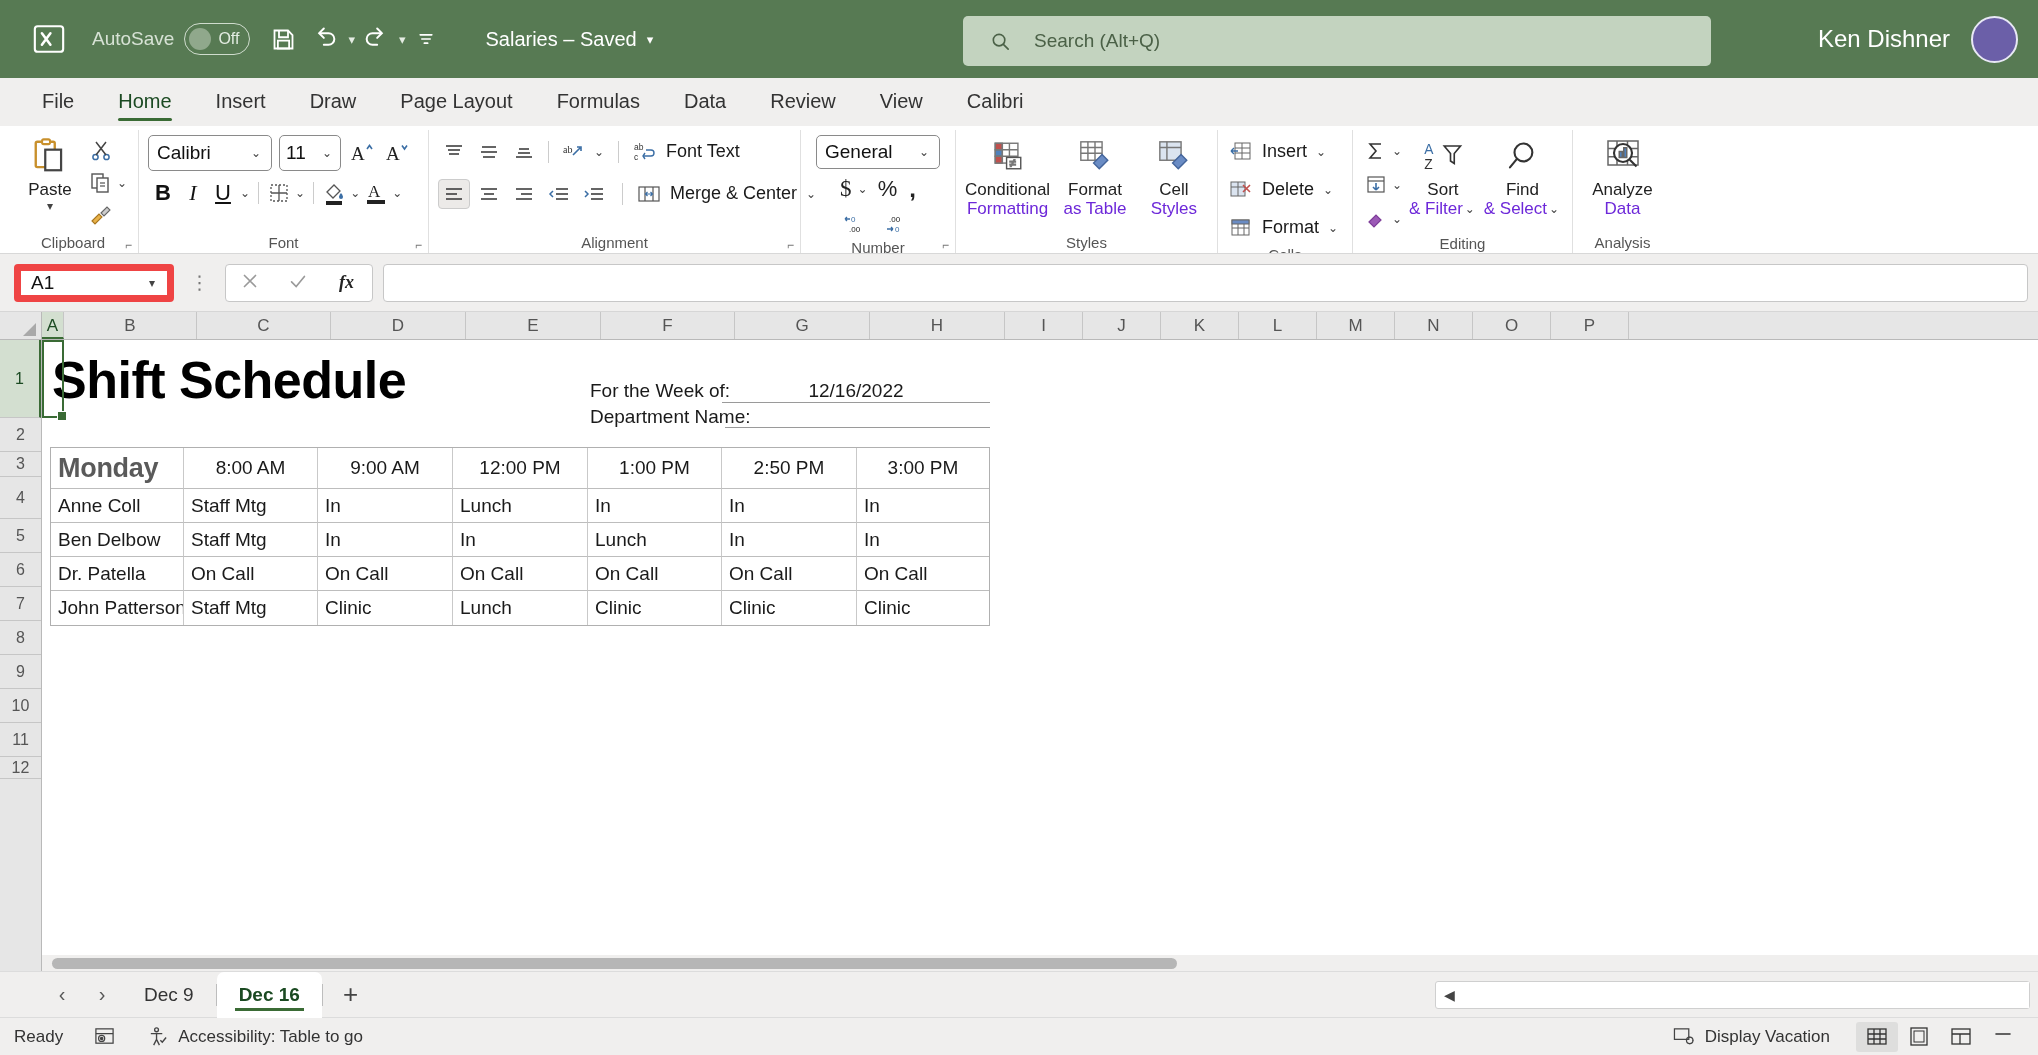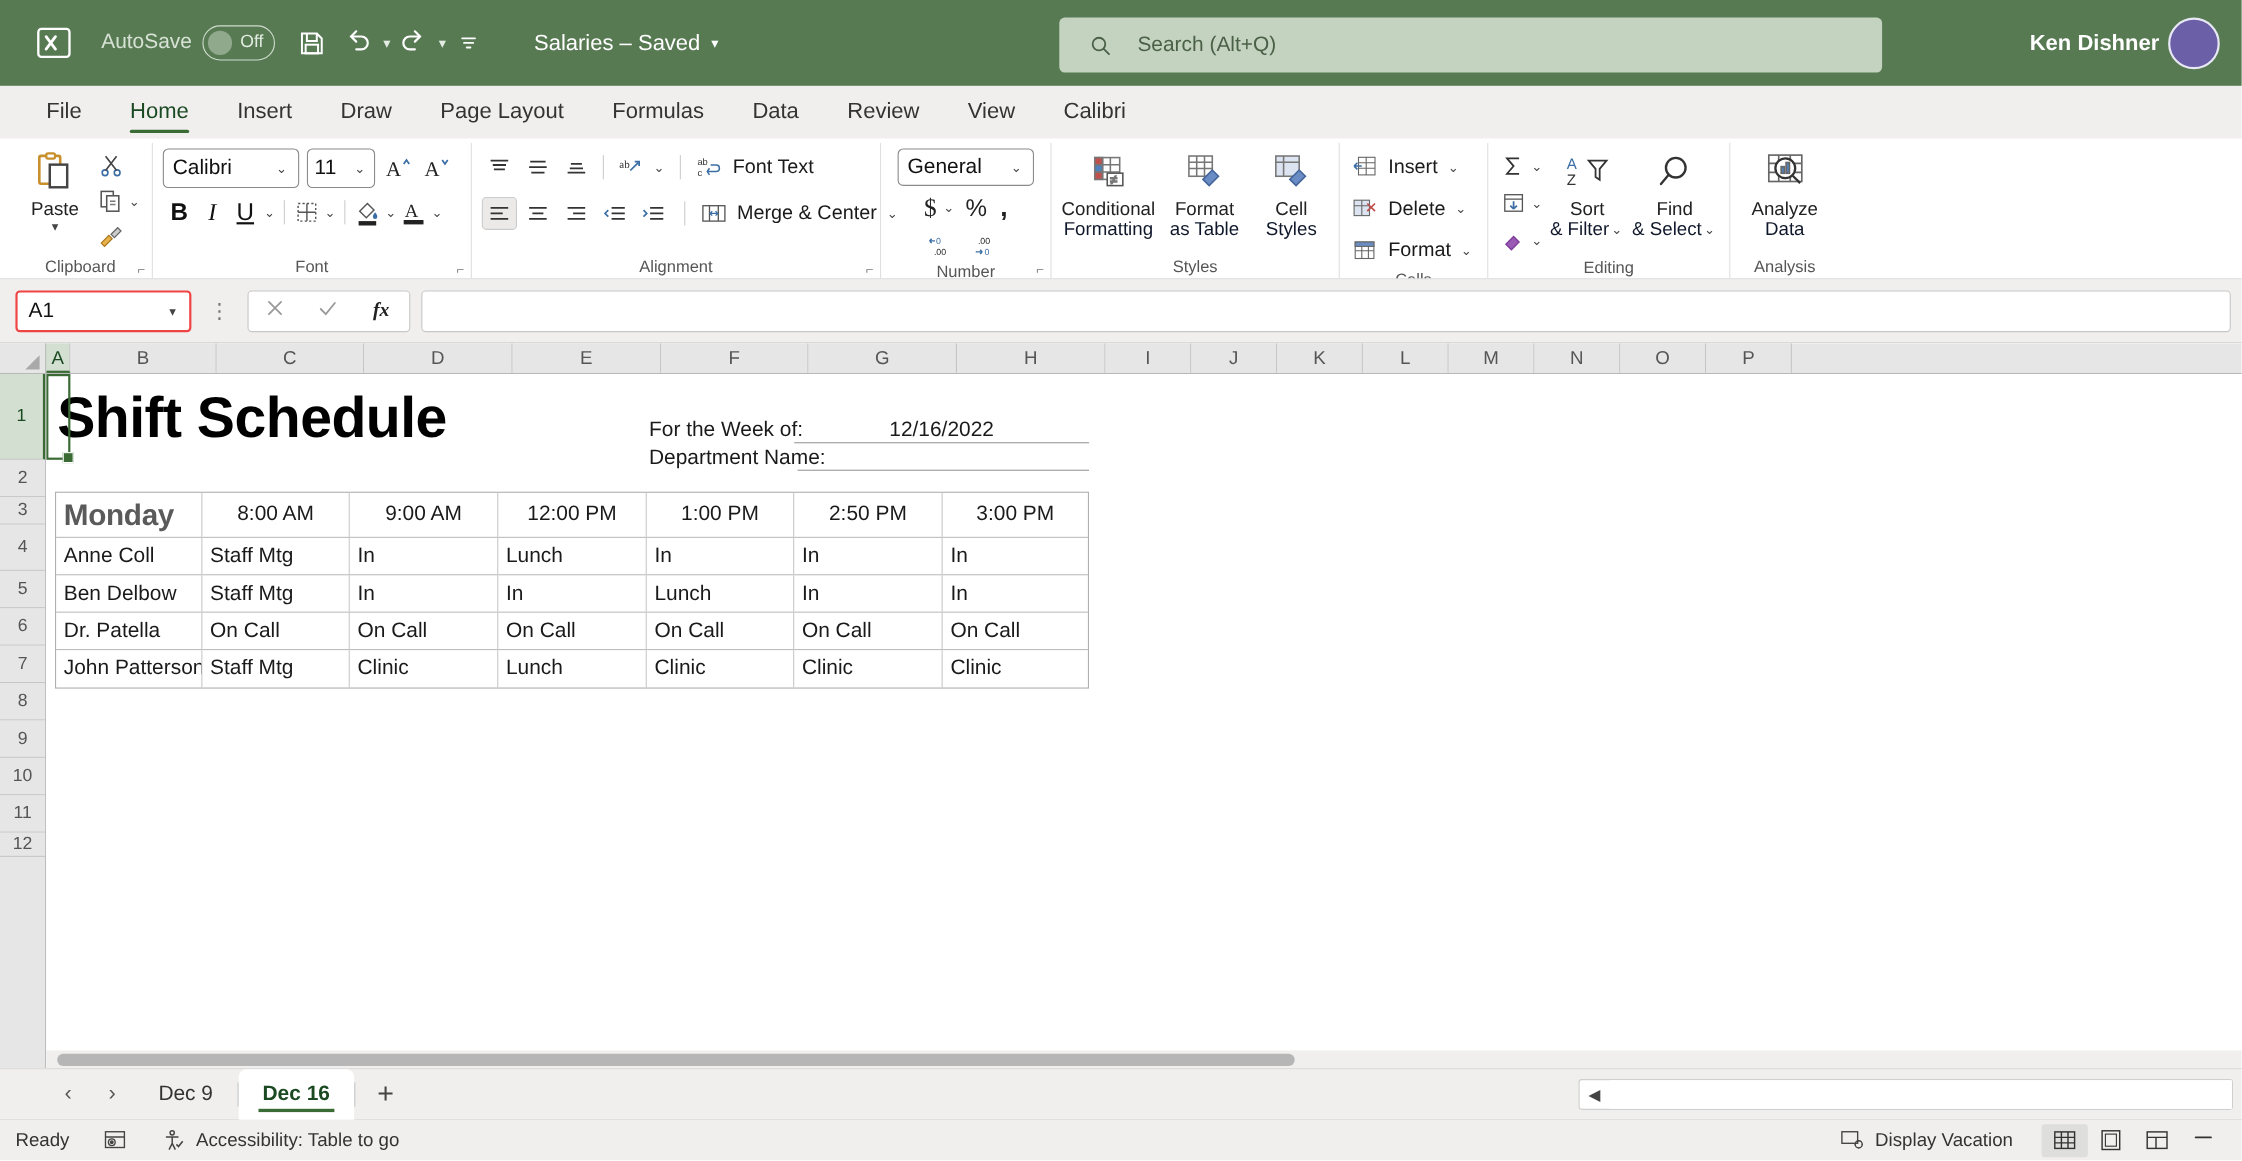--- a/index.html
+++ b/index.html
@@ -44,21 +44,21 @@
   .tb-gap { width: 12px; flex: none; }
   .caret { font-size: 13px; color: #e4ece3; margin-left: 2px; }
   .doc-title { font-size: 20px; margin-left: 38px; white-space: nowrap; flex:none; }
   .doc-caret { margin-left: 10px; font-size: 13px; }
   .searchbox {
     position: absolute; left: 963px; top: 16px; width: 748px; height: 50px;
     background: #c3d3bf; border-radius: 5px;
     display: flex; align-items: center; padding-left: 26px; gap: 22px;
   }
   .search-ph { font-size: 19px; color: #4b6147; }
-  .username { position: absolute; right: 75px; font-size: 20px; white-space: nowrap; font-weight: bold; }
+  .username { position: absolute; right: 88px; font-size: 24px; white-space: nowrap; }
   .avatar {
     position: absolute; right: 20px; top: 16px; width: 47px; height: 47px;
     border-radius: 50%; background: #6b5fa8; border: 2px solid #e8e8f5;
   }
 
   
   .tabbar {
     height: 48px; background: #f0efee; flex: none;
     display: flex; align-items: center; padding-left: 20px; gap: 0;
     border-bottom: 1px solid #f0efee;
@@ -82,21 +82,21 @@
   .rgroup { display: flex; flex-direction: column; position: relative; padding: 0 9px; height: 124px; }
   .rgroup + .rgroup { border-left: 1px solid #e0e0e0; }
   .rgroup-body { flex: 1; display: flex; align-items: flex-start; padding-top: 5px; }
   .rgroup-label {
     font-size: 15px; color: #555; text-align: center; height: 22px; line-height: 22px;
   }
   .rgroup-launcher { position: absolute; right: 6px; bottom: 2px; font-size: 12px; color: #777; }
 
   .bigbtn { display: flex; flex-direction: column; align-items: center; width: 74px; }
   .bigbtn .lbl { font-size: 17px; color: #222; text-align: center; line-height: 19px; margin-top: 3px; }
-  .bigbtn .lbl2 { font-size: 17px; color: #0f172a; text-align: center; line-height: 19px; }
+  .bigbtn .lbl2 { font-size: 17px; color: #6d28d9; text-align: center; line-height: 19px; }
   .icon-sm { width: 28px; height: 28px; display: inline-flex; align-items: center; justify-content: center; }
   .icon-lg { width: 44px; height: 42px; display: inline-flex; align-items: center; justify-content: center; }
   .vstack { display: flex; flex-direction: column; gap: 4px; }
   .hstack { display: flex; align-items: center; }
   .rowbtns { display: flex; align-items: center; gap: 2px; }
   .chev { font-size: 12px; color: #444; padding: 0 2px; }
 
   .fontname {
     width: 124px; height: 36px; border: 1px solid #8a8a8a; border-radius: 5px;
     display: flex; align-items: center; padding: 0 8px; font-size: 19px; color: #111;
@@ -118,21 +118,21 @@
   .txtbtn { font-size: 18px; color: #1a1a1a; white-space: nowrap; }
   .cellbtn { display: flex; align-items: center; gap: 7px; height: 33px; }
 
   
   .fbar {
     height: 58px; background: #f0efee; flex: none;
     display: flex; align-items: center; padding: 0 10px 0 14px; gap: 10px;
     border-bottom: 1px solid #d6d6d6;
   }
   .namebox {
-    width: 160px; height: 38px; background: #fff; border: 2px solid #ef4444;
+    width: 160px; height: 38px; background: #fff; border: 7px solid #ef4444;
     border-radius: 4px; display: flex; align-items: center; justify-content: space-between;
     padding: 0 10px; font-size: 19px; color: #111;
   }
   .dots3 { color: #777; font-size: 19px; padding: 0 6px; letter-spacing: 0; }
   .fx-group {
     width: 148px; height: 38px; background: #fff; border: 1px solid #c7c7c7; border-radius: 4px;
     display: flex; align-items: center; justify-content: space-around;
   }
   .formula-input {
     flex: 1; height: 38px; background: #fff; border: 1px solid #c7c7c7; border-radius: 4px;

